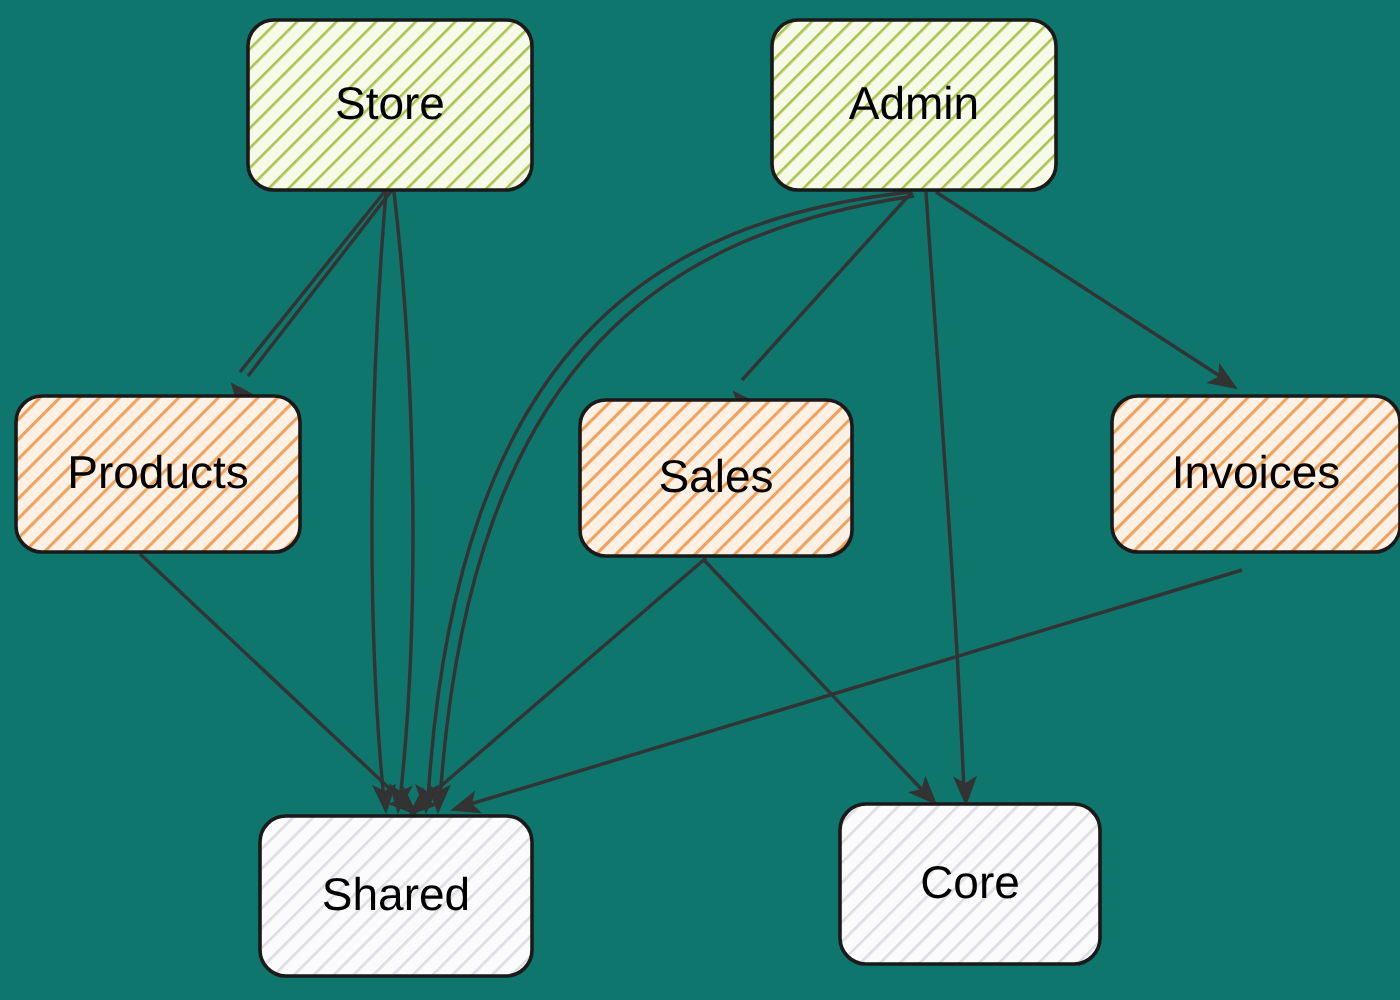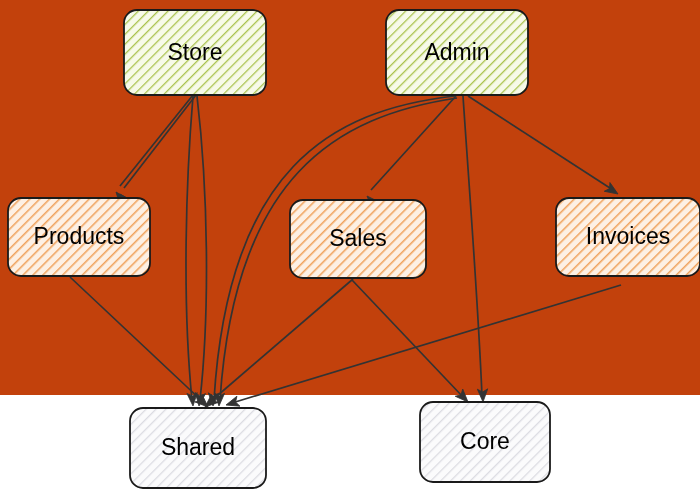--- a/index.html
+++ b/index.html
@@ -9,22 +9,22 @@
   }
   body {
     width: 700px;
     height: 500px;
     font-family: "Liberation Sans", sans-serif;
     overflow: hidden;
   }
   #diagram-root {
     position: relative;
     width: 700px;
-    height: 395px;
-    background: #c2410c;
+    height: 500px;
+    background: #0f766e;
   }
   svg#graph {
     position: absolute;
     top: 0;
     left: 0;
     width: 700px;
     height: 500px;
   }
   .node-rect {
     stroke: #1a1a1a;

